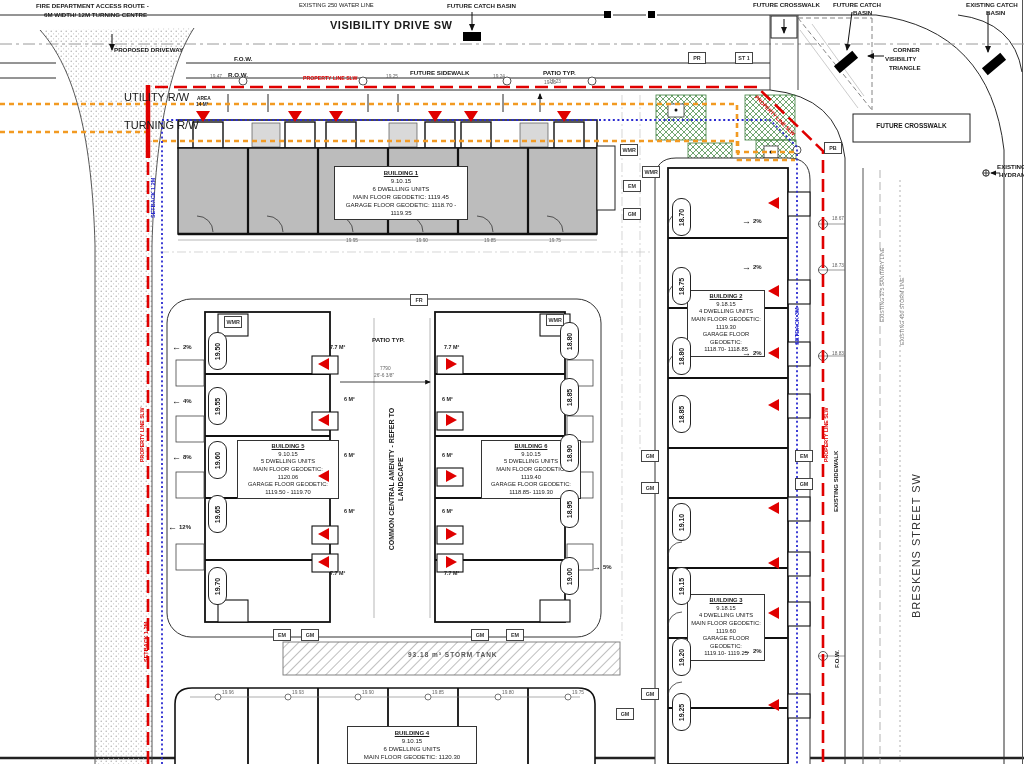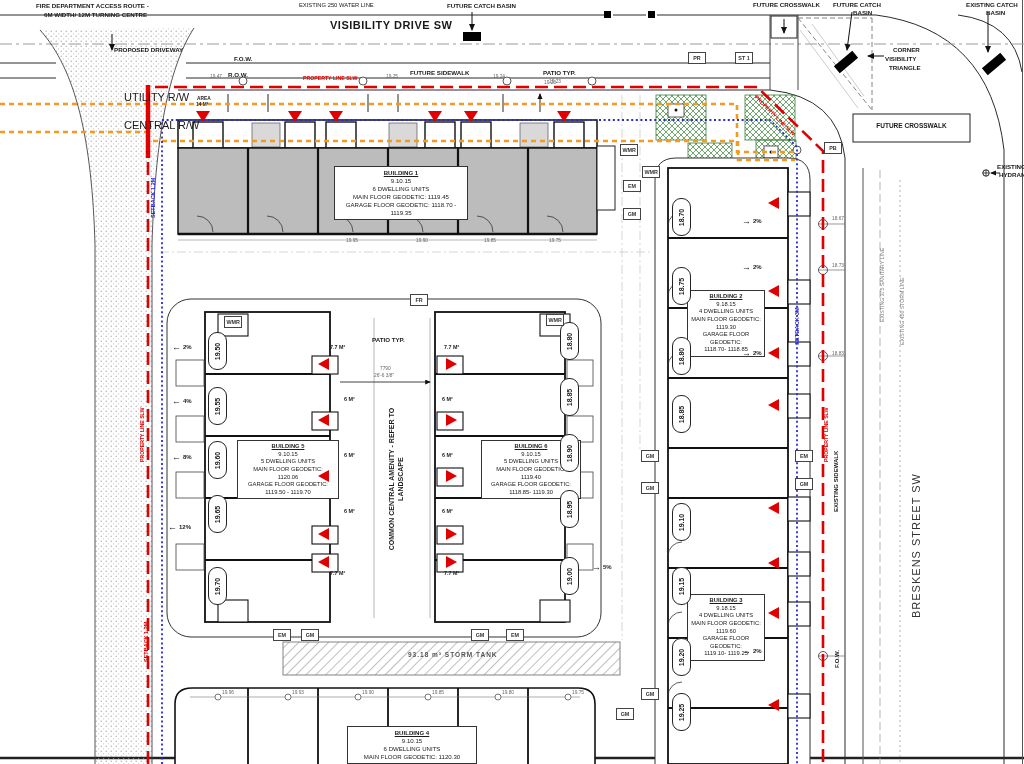--- a/index.html
+++ b/index.html
@@ -268,21 +268,21 @@
 <div class="lbl" style="left:893px;top:46px">CORNER</div>
 <div class="lbl" style="left:885px;top:55px">VISIBILITY</div>
 <div class="lbl" style="left:889px;top:64px">TRIANGLE</div>
 <div class="lbl" style="left:234px;top:55px">F.O.W.</div>
 <div class="lbl" style="left:228px;top:71px">R.O.W.</div>
 <div class="lbl" style="left:410px;top:69px">FUTURE SIDEWALK</div>
 <div class="lbl" style="left:543px;top:69px">PATIO TYP.</div>
 <div class="tick" style="left:549px;top:79px">19.23</div>
 <div class="lbl red" style="left:303px;top:75px;font-size:5.2px">PROPERTY LINE SLW</div>
 <div class="lbl reg" style="left:124px;top:91px">UTILITY R/W</div>
-<div class="lbl reg" style="left:124px;top:119px">CENTRAL R/W</div>
+<div class="lbl reg" style="left:124px;top:119px">TURNING R/W</div>
 <div class="cwlbl" style="left:854px;top:122px;width:115px">FUTURE CROSSWALK</div>
 <div class="lbl" style="left:997px;top:163px">EXISTING</div>
 <div class="lbl" style="left:999px;top:171px">HYDRANT</div>
 <div class="lbl" style="left:197px;top:96px;font-size:4.8px">AREA</div>
 <div class="lbl" style="left:196px;top:102px;font-size:4.8px">14 M²</div>
 <div class="lbl" style="left:372px;top:336px">PATIO TYP.</div>
 <div class="tick" style="left:380px;top:366px">7790</div>
 <div class="tick" style="left:374px;top:373px">26'-6 3/8"</div>
 <div class="tanklbl" style="left:408px;top:651px">93.18 m³ STORM TANK</div>
 

